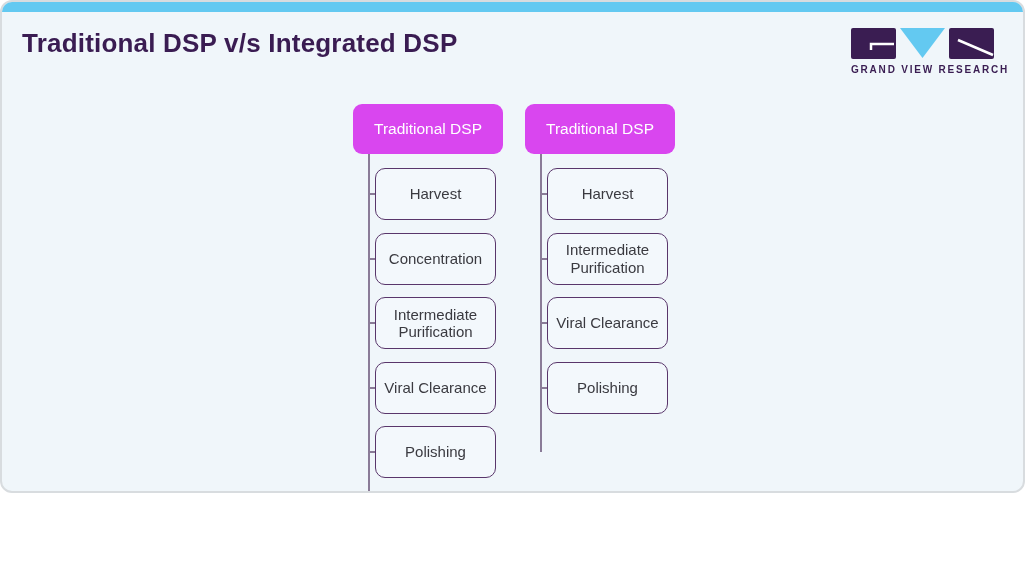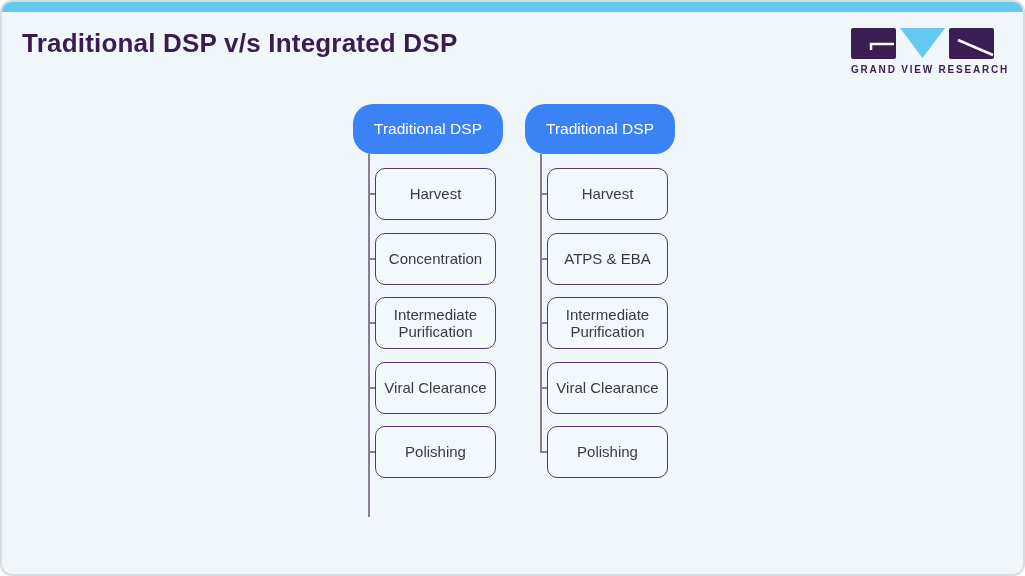--- a/index.html
+++ b/index.html
@@ -1,18 +1,18 @@
 <!DOCTYPE html>
 <html><head>
 <meta charset="utf-8">
 <style>
   * { margin:0; padding:0; box-sizing:border-box; }
   html,body { width:1025px; height:576px; background:#ffffff; font-family:"Liberation Sans", sans-serif; }
   .page {
-    position:absolute; left:0; top:0; width:1025px; height:576px;
+    position:absolute; left:0; top:0; width:1025px; height:493px;
     background:#f0f6fa; border:2px solid #d8dcdf; border-radius:12px; overflow:hidden;
   }
   .topbar { position:absolute; left:0; top:0; width:100%; height:10px; background:#63c9f1; }
 
   .title {
     position:absolute; left:20px; top:26px;
     font-size:26px; font-weight:bold; color:#3a1c52; letter-spacing:0.2px;
   }
 
   
@@ -20,21 +20,21 @@
   .logo-text {
     font-size:10px; font-weight:bold; color:#3a1d52;
     letter-spacing:1.8px; white-space:nowrap;
   }
 
   
   .tree { position:absolute; width:150px; }
   .tree-left  { left:351px; top:102px; }
   .tree-right { left:523px; top:102px; }
   .tree-header {
-    width:150px; height:50px; background:#3b82f6; border-radius:20px;
+    width:150px; height:50px; background:#d946ef; border-radius:9px;
     color:#ffffff; font-size:15.5px;
     display:flex; align-items:center; justify-content:center;
   }
   .vline { position:absolute; left:15px; top:50px; width:2px; background:#8a7b97; }
   .tree-left  .vline { height:363px; }
   .tree-right .vline { height:298px; }
   .items { position:absolute; left:22px; top:64px; display:flex; flex-direction:column; gap:12.5px; }
   .item {
     position:relative; width:121px; height:52px;
     border:1.5px solid #59366b; border-radius:10px; background:#f3f8fc;
@@ -75,19 +75,18 @@
       <div class="item">Viral Clearance</div>
       <div class="item">Polishing</div>
     </div>
   </div>
 
   <div class="tree tree-right">
     <div class="tree-header">Traditional DSP</div>
     <div class="vline"></div>
     <div class="items">
       <div class="item">Harvest</div>
-      <div class="item">ATPS &amp; EBA</div>
       <div class="item">Intermediate Purification</div>
       <div class="item">Viral Clearance</div>
       <div class="item">Polishing</div>
     </div>
   </div>
 </div>
 
 </body></html>

